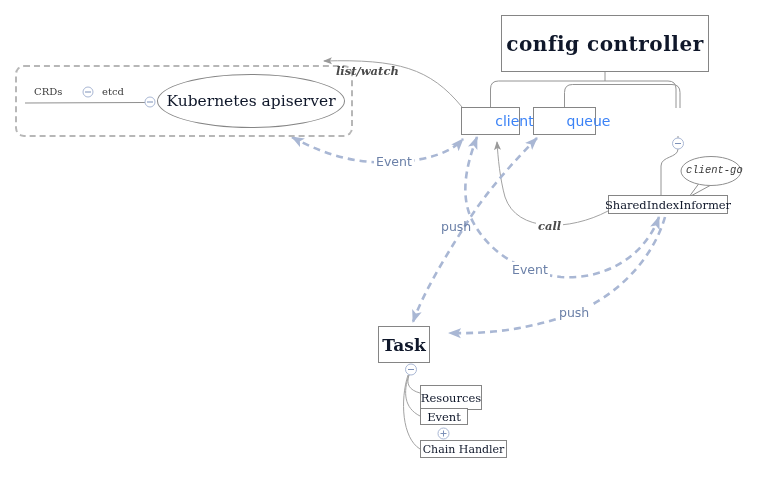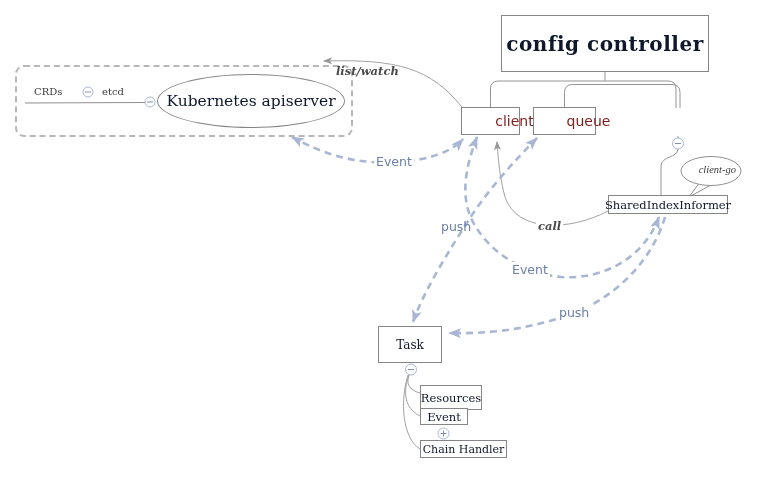--- a/index.html
+++ b/index.html
@@ -3,21 +3,21 @@
 <meta charset="utf-8">
 <style>
   html,body{margin:0;padding:0;background:#ffffff;}
   .canvas{position:relative;width:766px;height:477px;background:#fff;overflow:hidden;
           font-family:"DejaVu Serif", serif;}
   svg.underlay{position:absolute;left:0;top:0;z-index:0;}
   .node{position:absolute;z-index:2;background:#fff;border:1px solid #858585;
         display:flex;align-items:center;justify-content:center;
         color:#0f172a;box-sizing:border-box;white-space:nowrap;}
   .node-serif{font-family:"DejaVu Serif", serif;}
-  .node-sans{font-family:"DejaVu Sans", sans-serif;color:#7f1d1d;padding-left:48px;}
+  .node-sans{font-family:"DejaVu Sans", sans-serif;color:#3b82f6;padding-left:48px;}
   .title{font-weight:bold;font-size:20px;letter-spacing:0.5px;}
   .ellipse{border-radius:50%;}
   .group-dashed{position:absolute;z-index:1;border:2px dashed #b7b7b7;border-radius:9px;
         background:transparent;box-sizing:border-box;}
   .lbl{position:absolute;z-index:3;white-space:nowrap;}
   .lbl-blue{font-family:"DejaVu Sans", sans-serif;font-size:12.5px;color:#6b80a8;}
   .lbl-gray{font-family:"DejaVu Serif", serif;font-style:italic;font-weight:bold;
             font-size:11.5px;color:#4a4a4a;}
   .bg-white{background:#fff;padding:0 2px;}
   .tiny{font-size:10px;text-align:center;}
@@ -98,23 +98,23 @@
 
   <div class="node node-serif" style="left:608px;top:195px;width:120px;height:19px;font-size:11.5px;">SharedIndexInformer</div>
 
   <div class="node node-serif ellipse" style="left:157px;top:74px;width:188px;height:54px;font-size:15.5px;">Kubernetes apiserver</div>
 
   <div class="lbl node-serif tiny" style="left:34px;top:86px;color:#3a3a3a;">CRDs</div>
 
   <div class="lbl node-serif tiny" style="left:102px;top:86px;color:#3a3a3a;">etcd</div>
 
   <div class="lbl" style="left:686px;top:164px;width:50px;text-align:right;z-index:3;
-        font-family:Liberation Serif, serif;font-style:italic;font-size:10.5px;color:#3a3a3a;">client-go</div>
+        font-family:Liberation Mono, monospace;font-style:italic;font-size:10.5px;color:#3a3a3a;">client-go</div>
 
-  <div class="node node-serif" style="left:378px;top:326px;width:64px;height:37px;font-size:12px;">Task</div>
+  <div class="node node-serif" style="left:378px;top:326px;width:52px;height:37px;font-size:17px;font-weight:bold;">Task</div>
 
   <div class="node node-serif" style="left:420px;top:385px;width:62px;height:25px;font-size:11.5px;">Resources</div>
 
   <div class="node node-serif" style="left:420px;top:408px;width:48px;height:17px;font-size:11.5px;">Event</div>
 
   <div class="node node-serif" style="left:420px;top:440px;width:87px;height:18px;font-size:11px;">Chain Handler</div>
 
   <div class="lbl lbl-gray" style="left:336px;top:64px;">list/watch</div>
 
   <div class="lbl lbl-blue bg-white" style="left:374px;top:154px;">Event</div>

